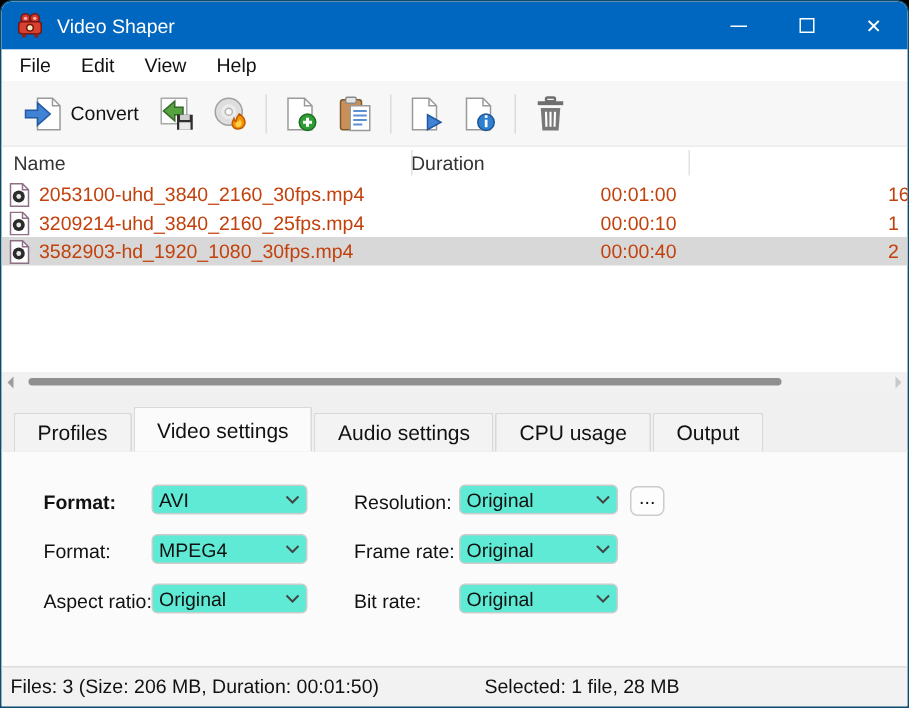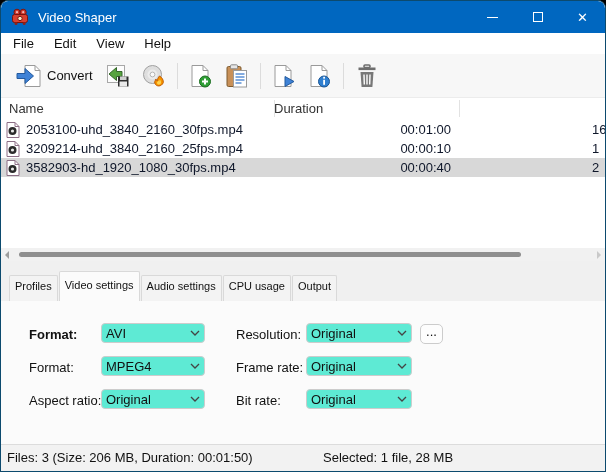--- a/index.html
+++ b/index.html
@@ -24,36 +24,36 @@
   .toolbar { height:44px; background:#f7f7f7; display:flex; align-items:center; padding-left:8px; border-bottom:1px solid #ececec; flex:0 0 auto; }
   .convert-btn { display:flex; align-items:center; gap:5px; padding:3px 7px; font-size:13px; color:#111; }
   .tool-btn { width:36px; height:32px; display:flex; align-items:center; justify-content:center; }
   .tool-sep { width:1px; height:26px; background:#dcdcdc; margin:0 5px; }
   
   .list-header { height:22px; background:#fff; position:relative; font-size:13px; color:#333; flex:0 0 auto; }
   .col-name-h { position:absolute; left:8px; top:3px; }
   .col-duration-h { position:absolute; left:273px; width:177px; top:3px; text-align:left; }
   .hdr-sep { position:absolute; top:2px; width:1px; height:17px; background:#e2e2e2; }
   .list-body { background:#fff; height:128px; position:relative; flex:0 0 auto; }
-  .file-row { height:19px; display:flex; align-items:center; position:relative; font-size:13px; color:#0f172a; }
+  .file-row { height:19px; display:flex; align-items:center; position:relative; font-size:13px; color:#c2410c; }
   .file-row.selected { background:#d8d8d8; }
   .file-icon { width:14px; height:16px; margin-left:5px; flex:0 0 auto; }
   .file-name { margin-left:6px; white-space:nowrap; }
   .file-duration { position:absolute; left:273px; width:177px; text-align:right; }
   .file-size { position:absolute; left:591px; width:14px; overflow:hidden; white-space:nowrap; }
   
   .hscroll { height:13px; background:#f1f1f1; position:relative; flex:0 0 auto; }
   .hscroll-thumb { position:absolute; left:18px; top:4px; width:502px; height:5px; background:#8f8f8f; border-radius:3px; }
   .hs-arrow { position:absolute; top:3px; width:0; height:0; border:4px solid transparent; }
   .hs-left { left:4px; border-right-color:#9d9d9d; border-left-width:0; }
   .hs-right { right:4px; border-left-color:#c9c9c9; border-right-width:0; }
   
   .tab-gap { height:10px; background:#f0f0f0; flex:0 0 auto; }
   .tabstrip { height:30px; background:#f0f0f0; display:flex; align-items:flex-end; padding-left:8px; position:relative; z-index:2; flex:0 0 auto; }
-  .tab { font-size:11px; color:#111; background:#f3f3f3; border:1px solid #d9d9d9; border-bottom:none; padding:4px 5px 5px; height:26px; border-radius:2px 2px 0 0; margin-right:1px; }
+  .tab { font-size:14px; color:#111; background:#f3f3f3; border:1px solid #d9d9d9; border-bottom:none; padding:4px 15px 5px; height:26px; border-radius:2px 2px 0 0; margin-right:1px; }
   .tab.active { background:#fbfbfb; height:30px; padding-top:7px; position:relative; z-index:3; }
   
   .panel { background:#fbfbfb; border-top:1px solid #d9d9d9; margin-top:-1px; height:144px; position:relative; font-size:13px; color:#111; flex:0 0 auto; }
   .frm-label { position:absolute; white-space:nowrap; }
   .bold { font-weight:bold; }
   .combo { position:absolute; height:20px; background:#5eead4; border:1px solid #ccc; border-radius:4px; display:flex; align-items:center; padding:0 4px; }
   .combo .val { flex:1; white-space:nowrap; overflow:hidden; }
   .combo svg { flex:0 0 auto; }
   .browse-btn { position:absolute; left:419px; top:23px; width:23px; height:20px; background:#fdfdfd; border:1px solid #ccc; border-radius:5px; text-align:center; line-height:14px; font-size:13px; color:#111; }
   

